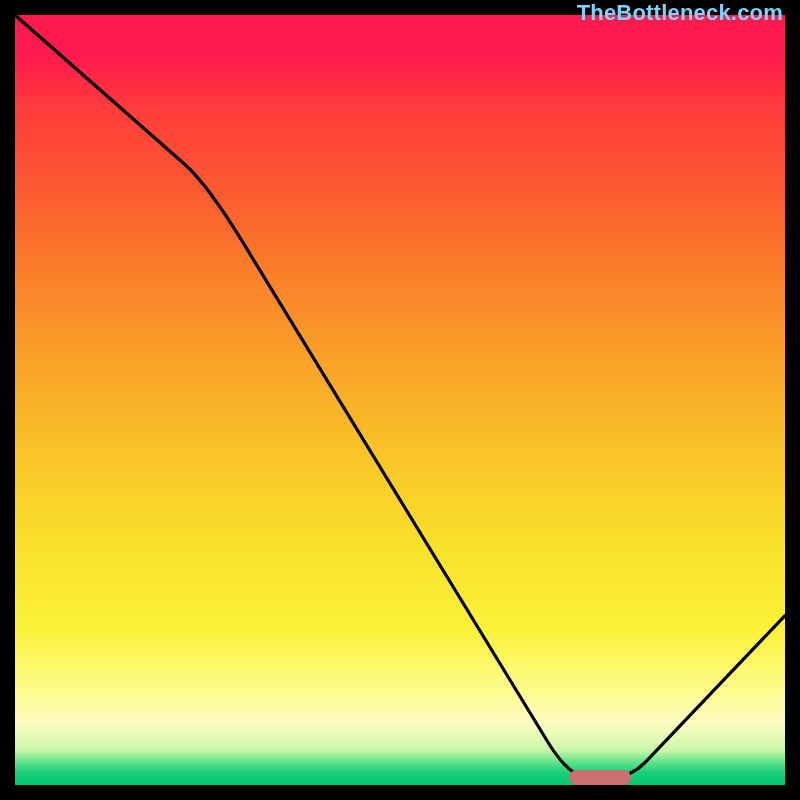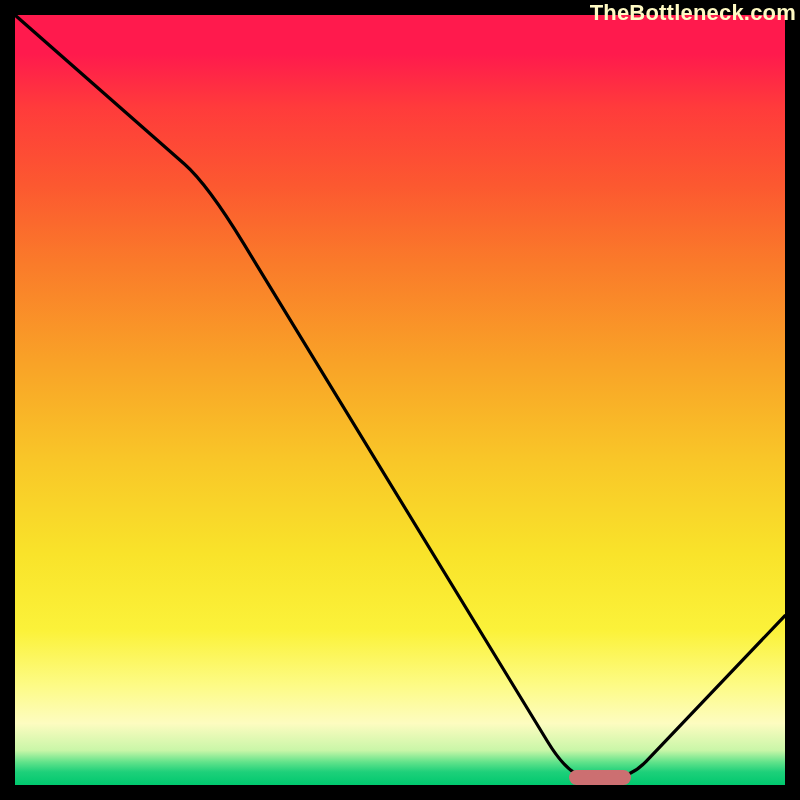--- a/index.html
+++ b/index.html
@@ -38,22 +38,22 @@
       #fdfcc0 92%,
       #c9f6a8 95.5%,
       #63e38b 97%,
       #1ed07a 98.3%,
       #00c86e 100%
     );
   }
   .attribution {
     position: absolute;
     top: 0;
-    right: 4px;
-    color: #fef9c3;
+    right: 17px;
+    color: #7dd3fc;
     font-size: 22px;
     font-weight: 600;
     letter-spacing: 0.2px;
   }
   svg.curve {
     position: absolute;
     left: 0;
     top: 0;
     width: 770px;
     height: 770px;

